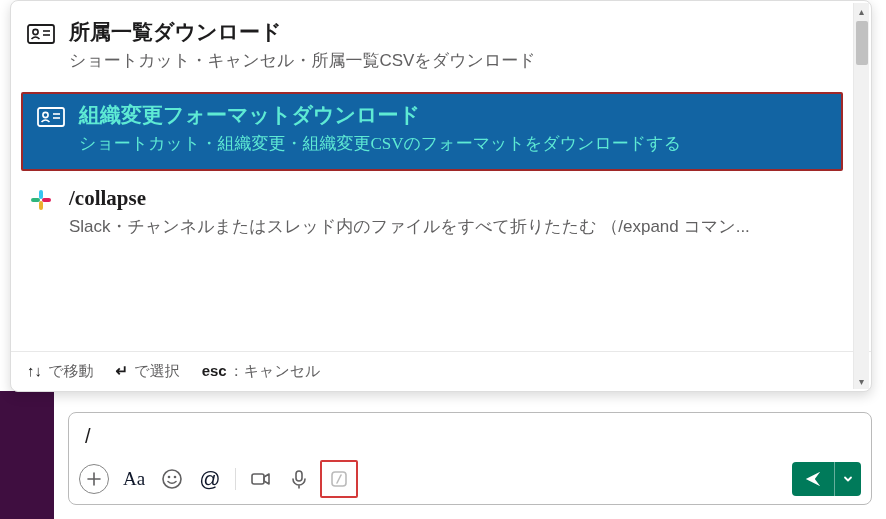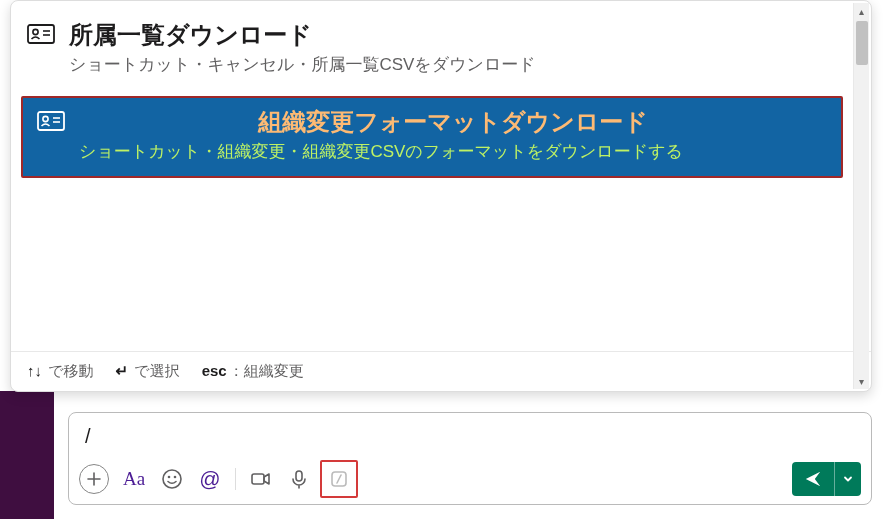--- a/index.html
+++ b/index.html
@@ -48,36 +48,37 @@
     flex: 0 0 28px;
     height: 22px;
     margin-top: 4px;
     display: flex;
     align-items: center;
     justify-content: center;
   }
   .shortcut-icon svg { display:block; }
   .shortcut-text { flex: 1; min-width: 0; }
   .shortcut-title {
-    font-size: 24px;
+    font-size: 21px;
     font-weight: 700;
     color: #1d1c1d;
     line-height: 1.3;
+    font-family: Liberation Serif, serif;
   }
   .shortcut-desc {
     font-size: 17px;
     color: #616061;
     line-height: 1.5;
     margin-top: 2px;
     white-space: nowrap;
     overflow: hidden;
     text-overflow: ellipsis;
   }
-  .highlighted .shortcut-title { color: #fdba74; text-align: center; }
-  .highlighted .shortcut-desc { color: #bef264; }
+  .highlighted .shortcut-title { color: #5eead4; }
+  .highlighted .shortcut-desc { color: #5eead4; font-family: Liberation Serif, serif; }
   .popup-footer {
     border-top: 1px solid #e8e8e8;
     padding: 10px 16px;
     font-size: 15px;
     color: #616061;
     display: flex;
     gap: 22px;
   }
   .hint-keys { font-weight: 600; color: #1d1c1d; margin-right: 2px;}
   .composer-wrap {
@@ -121,21 +122,21 @@
     align-items: center;
     gap: 4px;
     padding-top: 4px;
   }
   .tool-btn {
     width: 34px;
     height: 34px;
     display: flex;
     align-items: center;
     justify-content: center;
-    color: #4c1d95;
+    color: #0f172a;
     border-radius: 4px;
     cursor: pointer;
     font-size: 20px;
     text-align: center;
   }
   .tool-sep {
     width: 1px;
     height: 22px;
     background: #ddd;
     margin: 0 4px;
@@ -286,27 +287,41 @@
             <line x1="16" y1="7" x2="23" y2="7" stroke="#fff" stroke-width="1.6"></line>
             <line x1="16" y1="11" x2="23" y2="11" stroke="#fff" stroke-width="1.6"></line>
           </svg>
       </div>
       <div class="shortcut-text">
         <div class="shortcut-title">組織変更フォーマットダウンロード</div>
         <div class="shortcut-desc">ショートカット・組織変更・組織変更CSVのフォーマットをダウンロードする</div>
       </div>
     </div>
 
+    <div class="shortcut-item">
+      <div class="shortcut-icon">
+        <svg width="24" height="24" viewBox="0 0 24 24">
+          <rect x="10" y="2" width="4" height="9" rx="2" fill="#36C5F0"></rect>
+          <rect x="10" y="13" width="4" height="9" rx="2" fill="#ECB22E"></rect>
+          <rect x="2" y="10" width="9" height="4" rx="2" fill="#2EB67D"></rect>
+          <rect x="13" y="10" width="9" height="4" rx="2" fill="#E01E5A"></rect>
+        </svg>
+      </div>
+      <div class="shortcut-text">
+        <div class="shortcut-title">/collapse</div>
+        <div class="shortcut-desc">Slack・チャンネルまたはスレッド内のファイルをすべて折りたたむ （/expand コマン...</div>
+      </div>
+    </div>
 
 
   </div>
   <div class="popup-footer">
     <span><span class="hint-keys">↑↓</span> <span>で移動</span></span>
     <span><span class="hint-keys">↵</span> <span>で選択</span></span>
-    <span><span class="hint-keys">esc</span><span>：組織変更</span></span>
+    <span><span class="hint-keys">esc</span><span>：キャンセル</span></span>
   </div>
   <div class="popup-scrollbar">
     <div class="sb-arrow">▴</div>
     <div class="sb-thumb"></div>
     <div style="flex:1"></div>
     <div class="sb-arrow">▾</div>
   </div>
 </div>
 
 </body></html>

